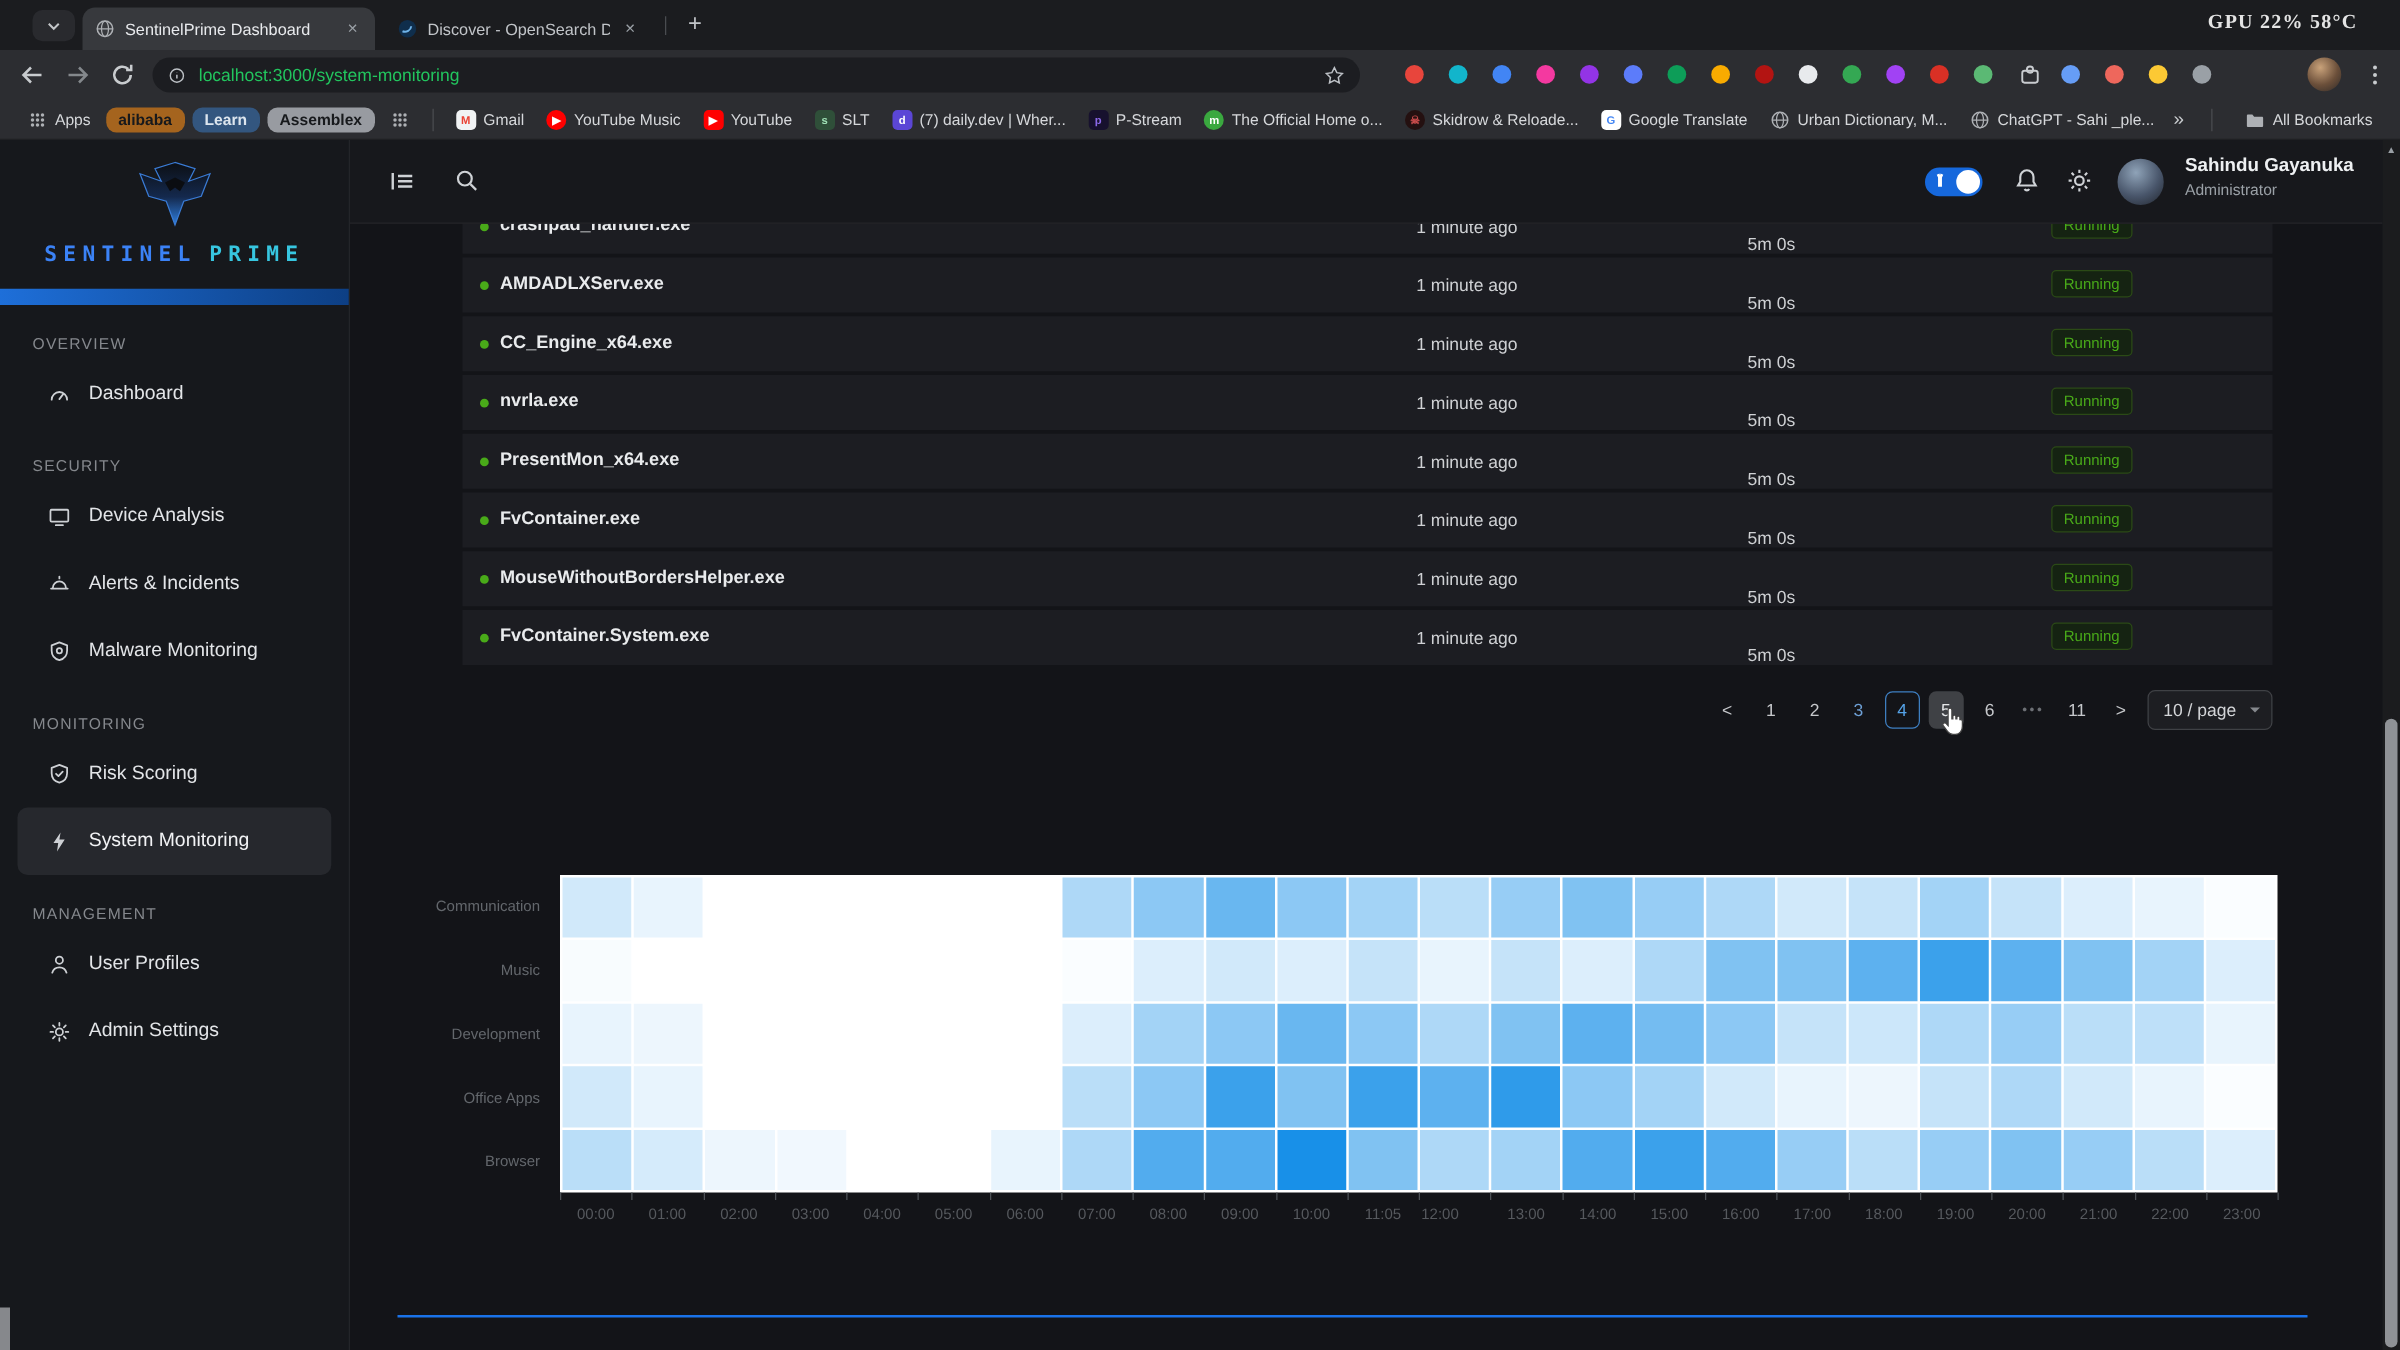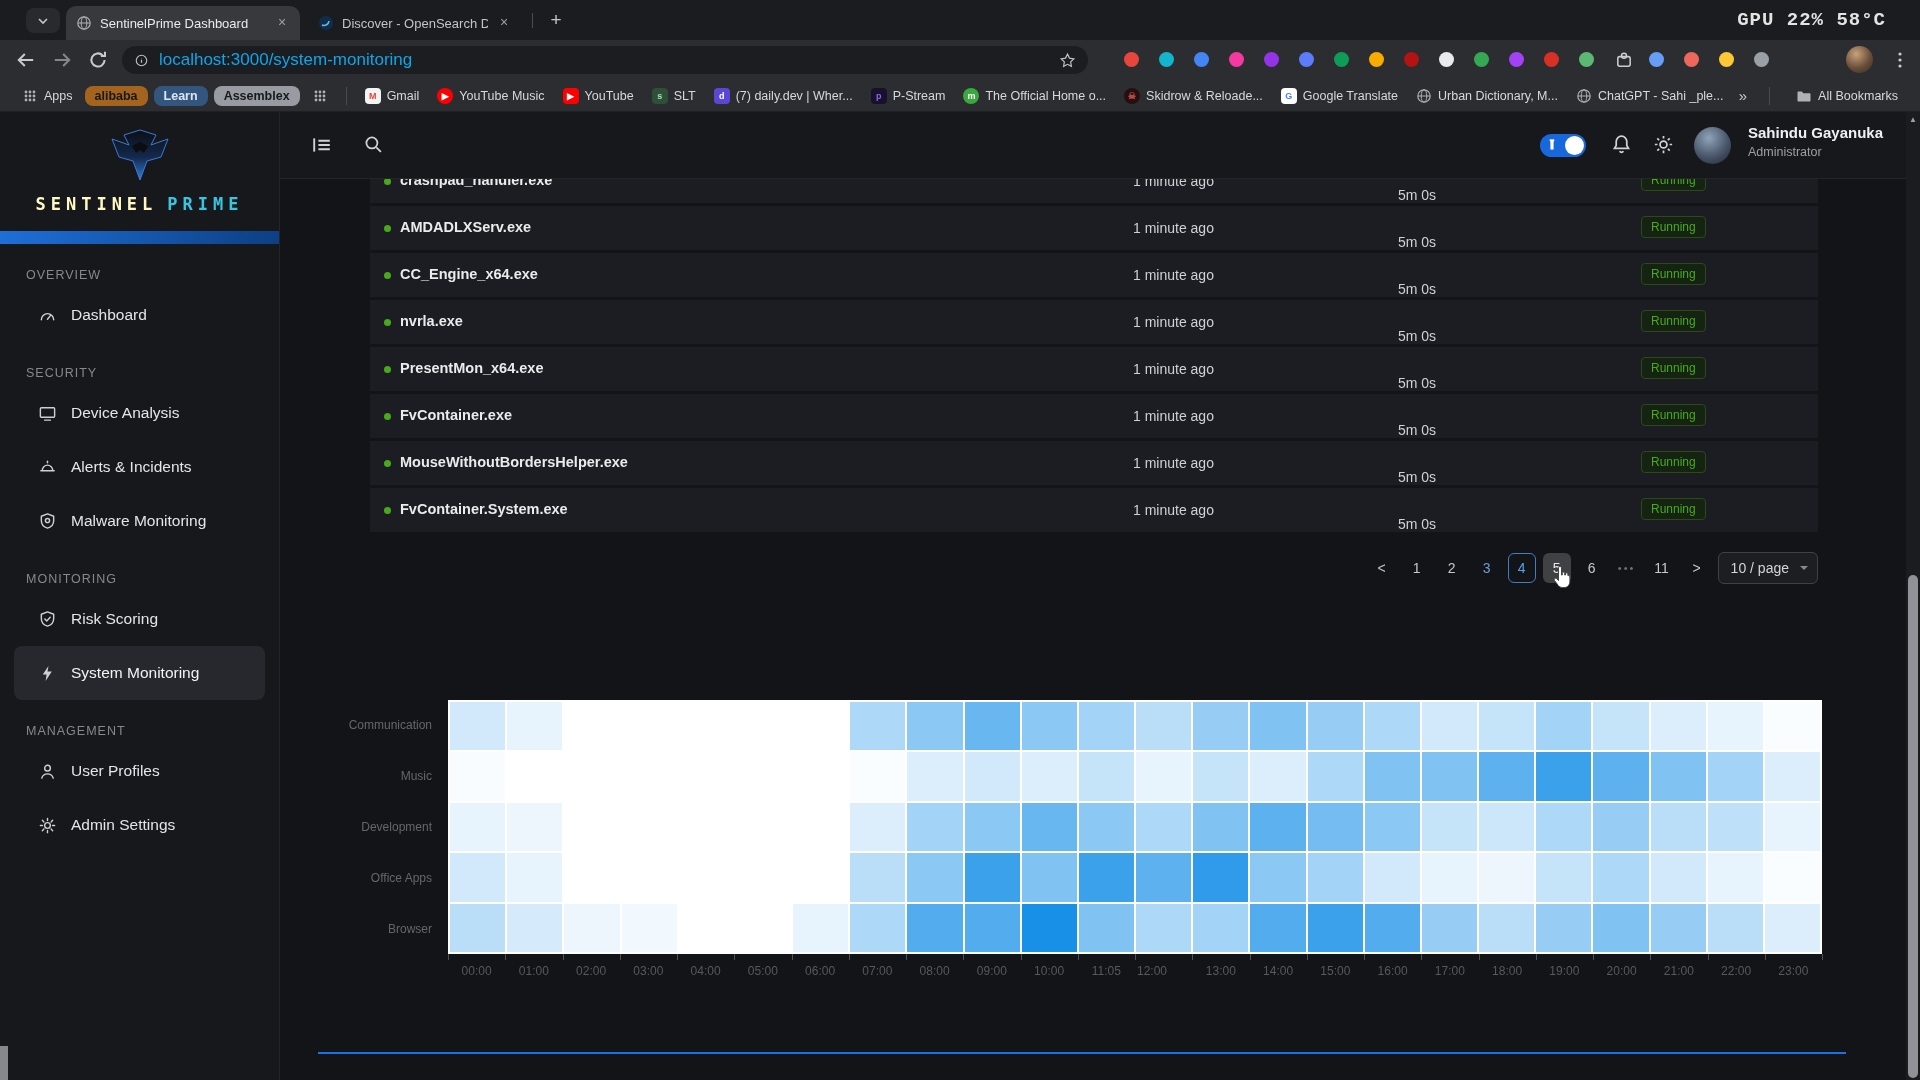--- a/index.html
+++ b/index.html
@@ -14,28 +14,28 @@
        font-size:13px;box-sizing:border-box}
   .tab.active{left:66px;width:234px;background:#37393d;border-radius:10px 10px 0 0;color:#e8eaed}
   .tab.inactive{left:308px;width:214px;color:#c1c4c8}
   .favicon{width:16px;height:16px;flex:none}
   .tab-title{flex:1;white-space:nowrap;overflow:hidden}
   .tab-close{width:16px;height:16px;line-height:15px;text-align:center;border-radius:50%;color:#9aa0a6;
              font-size:14px;flex:none}
   .tab-sep{position:absolute;left:532px;top:13px;width:1px;height:15px;background:#4a4c50}
   .newtab{position:absolute;left:544px;top:8px;width:24px;height:24px;color:#c1c4c8;font-size:19px;
           display:flex;align-items:center;justify-content:center}
-  .gpu{position:absolute;right:34px;top:9px;font-family:Liberation Mono, monospace;font-weight:bold;
-       font-size:19px;color:#e4e4e4;letter-spacing:1px}
+  .gpu{position:absolute;right:34px;top:9px;font-family:Liberation Serif, serif;font-weight:bold;
+       font-size:16px;color:#e4e4e4;letter-spacing:1px}
   .toolbar{position:absolute;top:40px;left:0;right:0;height:40px;background:#2c2d31}
   .navbtn{position:absolute;top:8px;width:24px;height:24px;color:#c8cbce}
   .navbtn.fwd{color:#84888c}
   .urlbar{position:absolute;left:122px;top:6px;width:966px;height:28px;border-radius:14px;background:#1c1d21;
           display:flex;align-items:center;gap:10px;padding:0 12px;box-sizing:border-box}
-  .url-text{font-size:17px;color:#0ea5e9;flex:1;white-space:nowrap;overflow:hidden}
+  .url-text{font-size:14px;color:#22c55e;flex:1;white-space:nowrap;overflow:hidden}
   .ext-area{position:absolute;left:1124px;top:8px;height:24px;width:690px}
   .ext-dot{position:absolute;top:4px;width:15px;height:15px;border-radius:50%}
   .ext-puzzle{position:absolute;top:1px}
   .profile-avatar{position:absolute;left:1846px;top:6px;width:27px;height:27px;border-radius:50%;
           background:radial-gradient(circle at 38% 30%,#c9a27a,#6b4f3a 55%,#2e2a28)}
   .kebab{position:absolute;left:1892px;top:8px;color:#c8cbce}
   .bookmarks{position:absolute;top:80px;left:0;right:0;height:32px;background:#2c2d31;
              border-bottom:1px solid #1f2023;display:flex;align-items:center;padding:0 14px;
              box-sizing:border-box}
   .bm-left{display:flex;align-items:center;gap:2px;flex:1;overflow:hidden}
@@ -47,21 +47,21 @@
   .bm-fav{width:16px;height:16px;border-radius:4px;display:flex;align-items:center;justify-content:center;
           font-size:9px;font-weight:bold;flex:none}
   .bm-chevrons{color:#c8cbce;font-size:15px;padding:0 4px}
   
   .page{position:absolute;top:112px;left:0;right:0;bottom:0}
   .sidebar{position:absolute;left:0;top:0;width:280px;bottom:0;background:#16181c;
            border-right:1px solid #232529;box-sizing:border-box}
   .logo-wrap{padding-top:14px;display:flex;justify-content:center}
   .brand{margin-top:10px;text-align:center;font-family:"DejaVu Sans Mono",monospace;font-weight:bold;
          font-size:17px;letter-spacing:5px}
-  .brand .p1{color:#fef9c3}.brand .p2{color:#37c6e0;margin-left:10px}
+  .brand .p1{color:#3b82f6}.brand .p2{color:#37c6e0;margin-left:10px}
   .brand-bar{margin-top:17px;height:13px;background:linear-gradient(90deg,#1e6fd9,#0d3f84)}
   .sec-label{margin:24px 0 0 26px;height:20px;font-size:12.5px;letter-spacing:1px;color:#85888d}
   .side-item{height:54px;display:flex;align-items:center;gap:14px;padding-left:38px;color:#e3e5e8;
              font-size:15.5px}
   .side-item svg{color:#cdd0d4;flex:none}
   .side-item.active{background:#26282d;border-radius:8px;margin:0 14px;padding-left:24px;color:#f2f3f5}
   .appheader{position:absolute;left:280px;top:0;right:14px;height:66px;background:#17181c;
              border-bottom:1px solid #242529;z-index:6}
   .hicon{position:absolute;top:21px;width:24px;height:24px;color:#cfd2d6}
   .toggle{position:absolute;left:1260px;top:22px;width:46px;height:23px;border-radius:12px;background:#1668dc}

